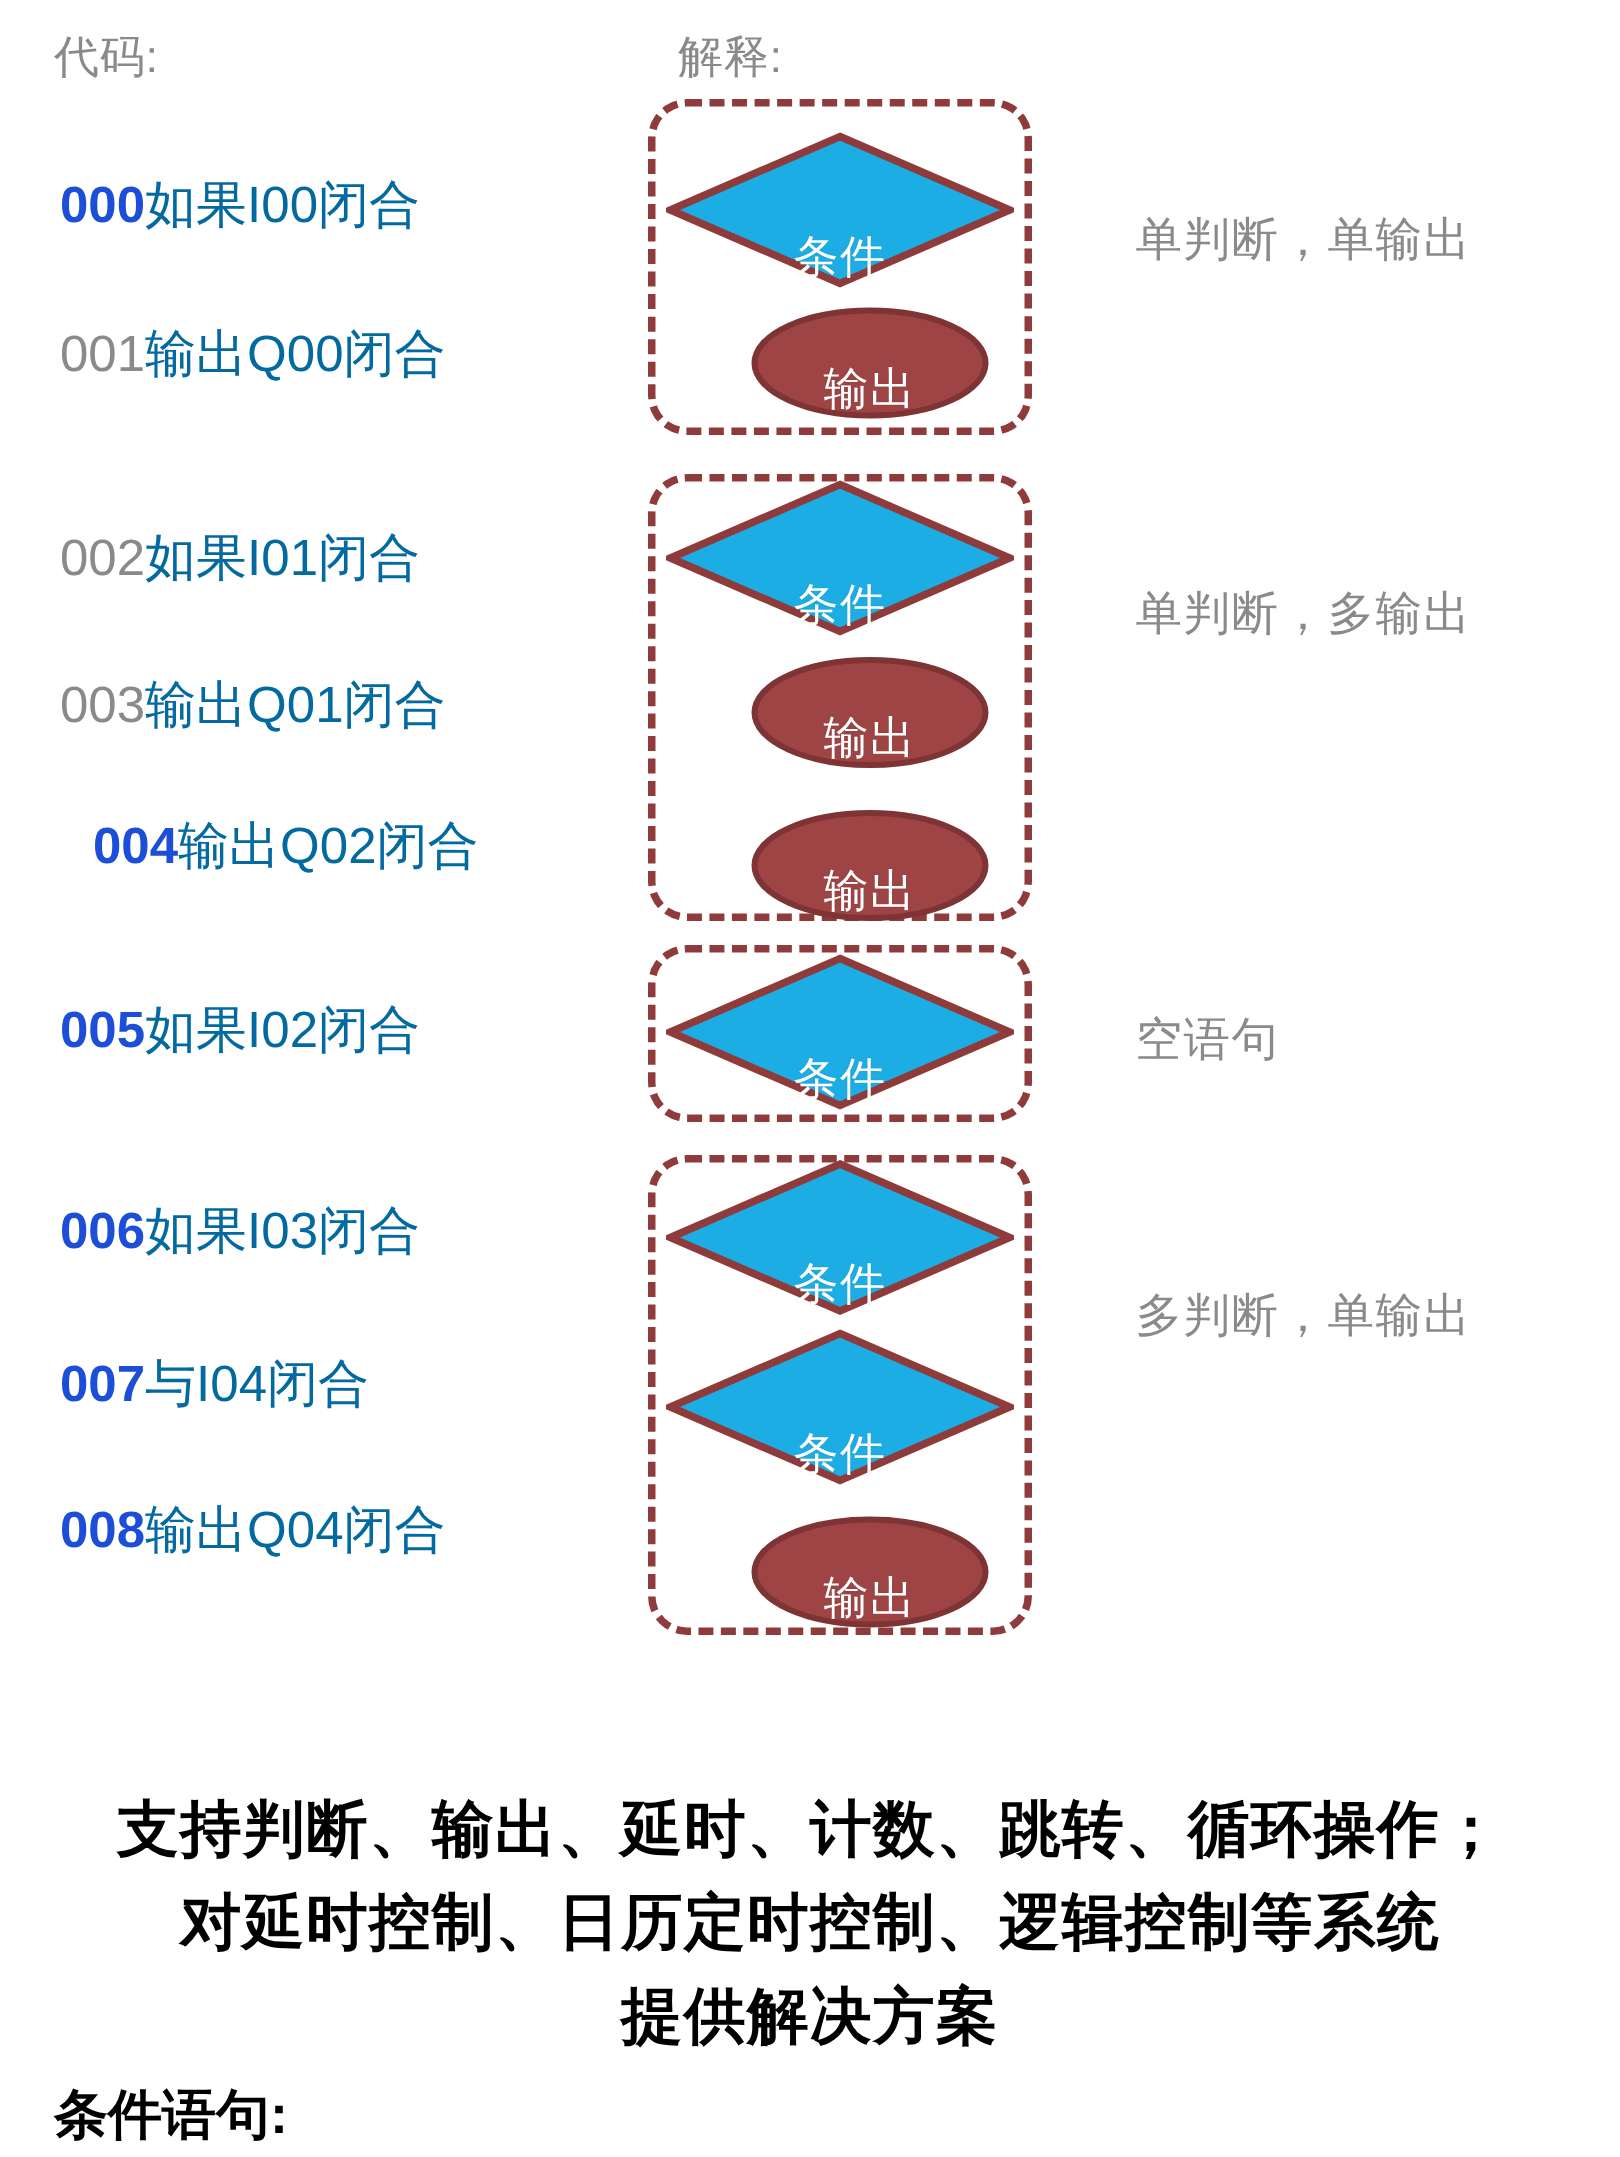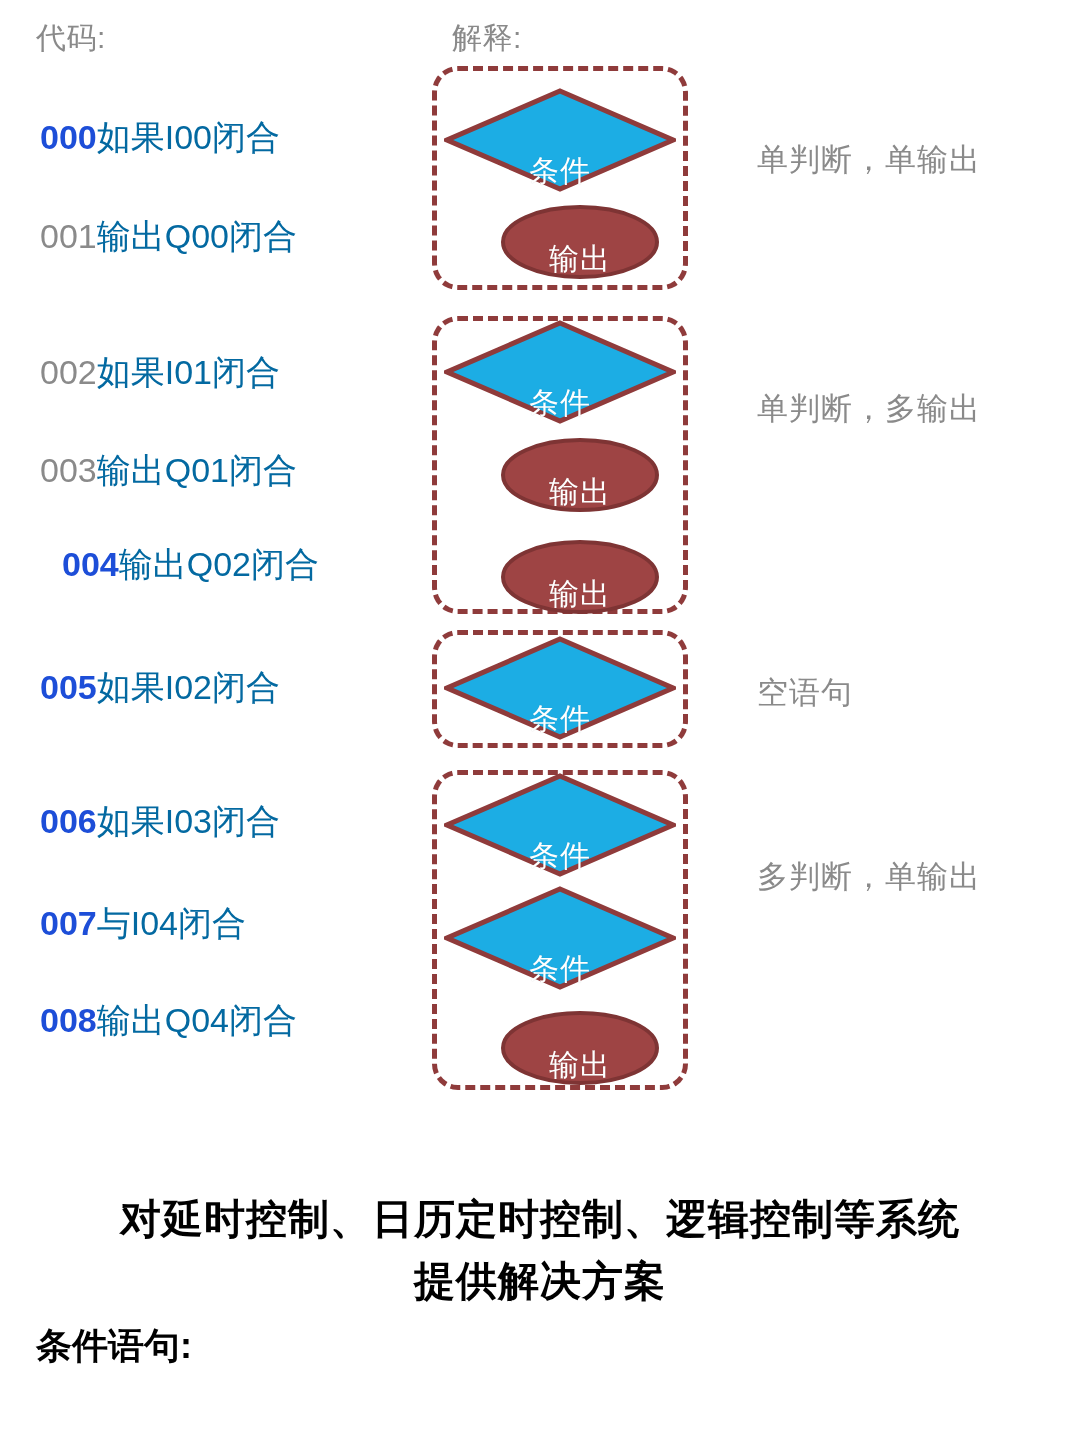--- a/index.html
+++ b/index.html
@@ -109,21 +109,21 @@
     font-size: 41px;
     font-weight: 700;
     line-height: 1.52;
     letter-spacing: 1px;
   }
   #summary .sum-line { display: block; }
 
   #footer-label {
     position: absolute;
     left: 36px;
-    top: 1322px;
+    top: 1386px;
     font-size: 36px;
     font-weight: 700;
     color: #000000;
     white-space: nowrap;
   }
 </style>
 </head>
 <body>
 
 <div id="page">
@@ -205,19 +205,20 @@
     </div>
 
   <div id="explanations">
       <div class="explain-label" style="top: 139px;">单判断，单输出</div>
       <div class="explain-label" style="top: 388px;">单判断，多输出</div>
       <div class="explain-label" style="top: 672px;">空语句</div>
       <div class="explain-label" style="top: 856px;">多判断，单输出</div>
     </div>
 
   <div id="summary">
+      <span class="sum-line">支持判断、输出、延时、计数、跳转、循环操作；</span>
       <span class="sum-line">对延时控制、日历定时控制、逻辑控制等系统</span>
       <span class="sum-line">提供解决方案</span>
     </div>
 
   <div id="footer-label">条件语句:</div>
 
 </div>
 
 </body></html>

